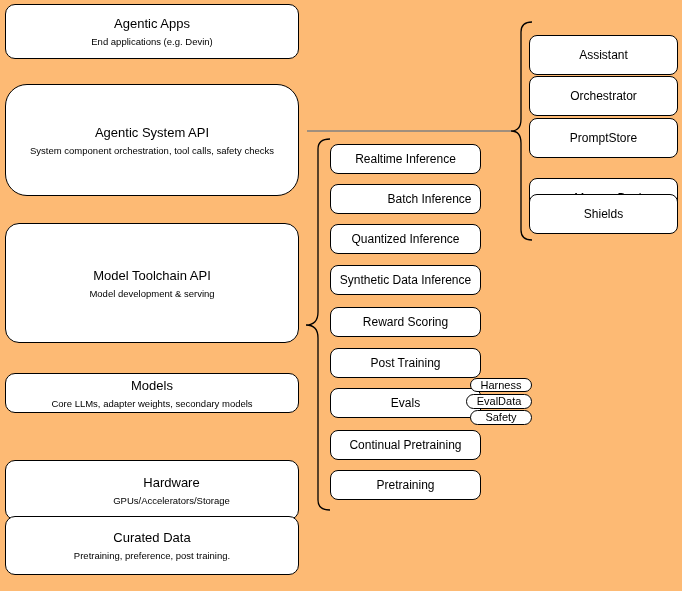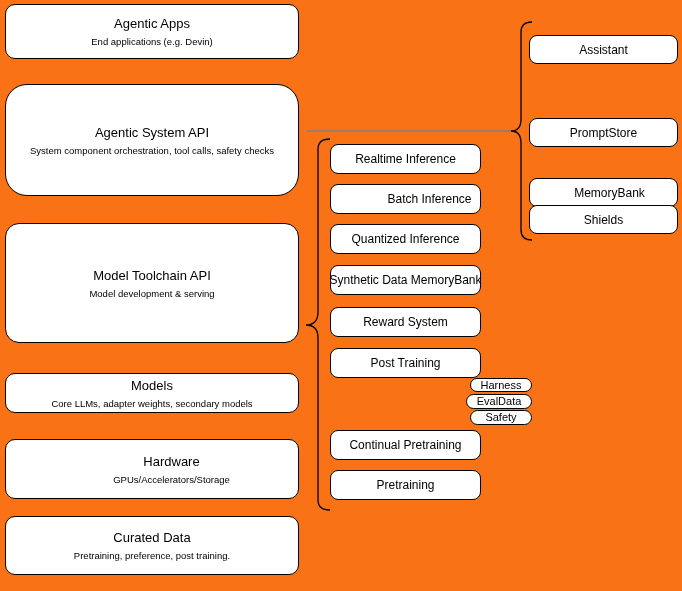--- a/index.html
+++ b/index.html
@@ -6,21 +6,21 @@
     margin: 0;
     padding: 0;
     background: #ffffff;
     font-family: "Liberation Sans", sans-serif;
     color: #000000;
   }
   .canvas {
     position: relative;
     width: 682px;
     height: 591px;
-    background: #f97316;
+    background: #fdba74;
     overflow: hidden;
   }
   .connectors {
     position: absolute;
     left: 0; top: 0;
     width: 682px; height: 591px;
     pointer-events: none;
   }
   .box {
     position: absolute;
@@ -52,21 +52,21 @@
     left: 330px;
     width: 151px;
     height: 30px;
     border-radius: 8px;
     font-size: 12px;
     white-space: nowrap;
   }
   .comp {
     left: 529px;
     width: 149px;
-    height: 29px;
+    height: 40px;
     border-radius: 8px;
     font-size: 12px;
     white-space: nowrap;
   }
   .tag {
     position: absolute;
     box-sizing: border-box;
     background: #ffffff;
     border: 1.2px solid #000000;
     border-radius: 999px;
@@ -103,47 +103,50 @@
   <div class="box layer" style="top:223px;height:120px;border-radius:14px;">
     <div class="t">Model Toolchain API</div>
     <div class="s">Model development &amp; serving</div>
   </div>
 
   <div class="box layer" style="top:373px;height:40px;border-radius:10px;">
     <div class="t">Models</div>
     <div class="s">Core LLMs, adapter weights, secondary models</div>
   </div>
 
-  <div class="box layer" style="top:439px;height:60px;border-radius:10px;padding-left:39px;">
+  <div class="box layer" style="top:460px;height:60px;border-radius:10px;padding-left:39px;">
     <div class="t">Hardware</div>
     <div class="s">GPUs/Accelerators/Storage</div>
   </div>
 
   <div class="box layer" style="top:516px;height:59px;border-radius:10px;">
     <div class="t">Curated Data</div>
     <div class="s">Pretraining, preference, post training.</div>
   </div>
 
   <div class="box node" style="top:144px;">
     <span>Realtime Inference</span>
   </div>
   <div class="box node" style="top:184px;padding-left:48px;">
     <span>Batch Inference</span>
   </div>
   <div class="box node" style="top:224px;align-items:center;">
     <span>Quantized Inference</span>
   </div>
   <div class="box node" style="top:265px;">
-    <span>Synthetic Data MemoryBank</span>
+    <span>Synthetic Data Inference</span>
   </div>
   <div class="box node" style="top:307px;">
-    <span>Reward System</span>
+    <span>Reward Scoring</span>
   </div>
   <div class="box node" style="top:348px;align-items:center;">
     <span>Post Training</span>
+  </div>
+  <div class="box node" style="top:388px;">
+    <span>Evals</span>
   </div>
   <div class="box node" style="top:430px;justify-content:center;">
     <span>Continual Pretraining</span>
   </div>
   <div class="box node" style="top:470px;">
     <span>Pretraining</span>
   </div>
 
   <div class="tag" style="left:470px;top:378px;width:62px;height:14px;">
     <span>Harness</span>
@@ -151,23 +154,26 @@
   <div class="tag" style="left:466px;top:394px;width:66px;height:15px;">
     <span>EvalData</span>
   </div>
   <div class="tag" style="left:470px;top:410px;width:62px;height:15px;">
     <span>Safety</span>
   </div>
 
   <div class="box comp" style="top:35px;">
     <span>Assistant</span>
   </div>
+  <div class="box comp" style="top:76px;">
+    <span>Orchestrator</span>
+  </div>
   <div class="box comp" style="top:118px;">
     <span>PromptStore</span>
   </div>
   <div class="box comp" style="top:178px;padding-left:12px;">
     <span>MemoryBank</span>
   </div>
-  <div class="box comp" style="top:205px;align-items:center;">
+  <div class="box comp" style="top:194px;align-items:center;">
     <span>Shields</span>
   </div>
 
 </div>
 
 </body></html>

